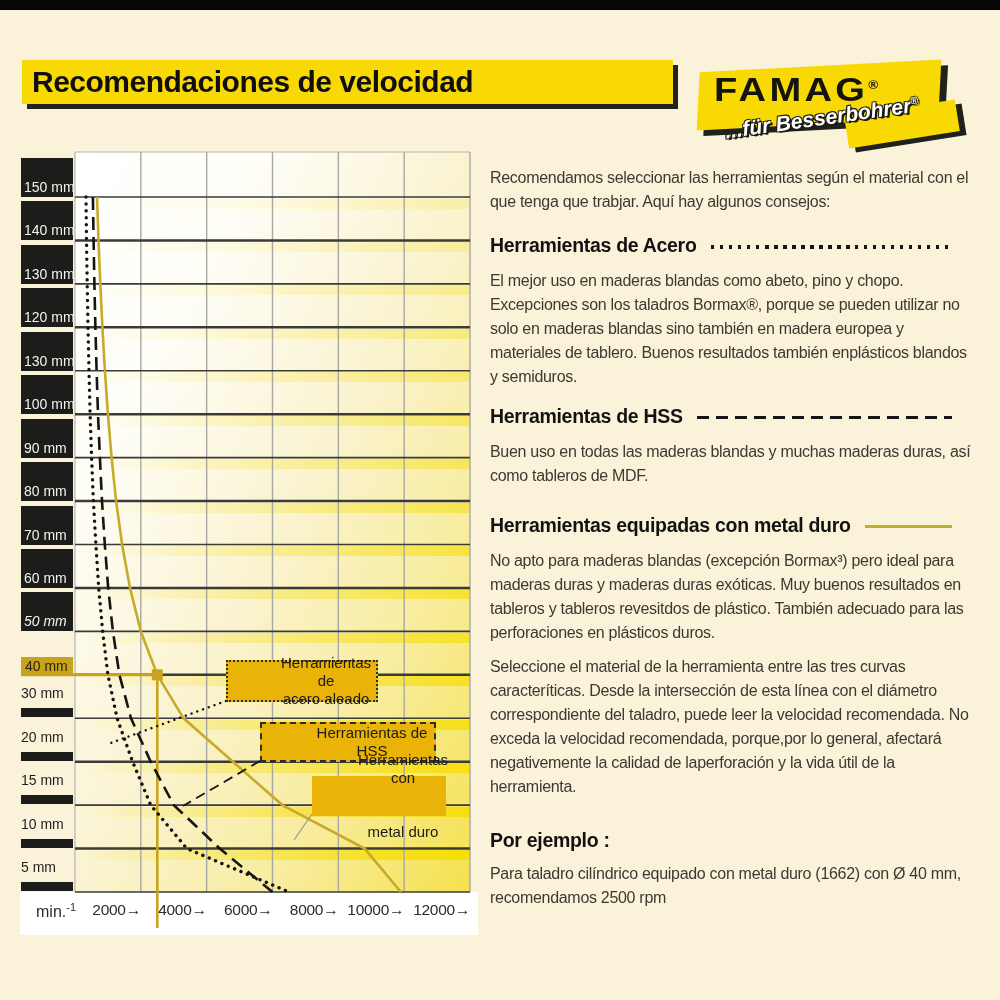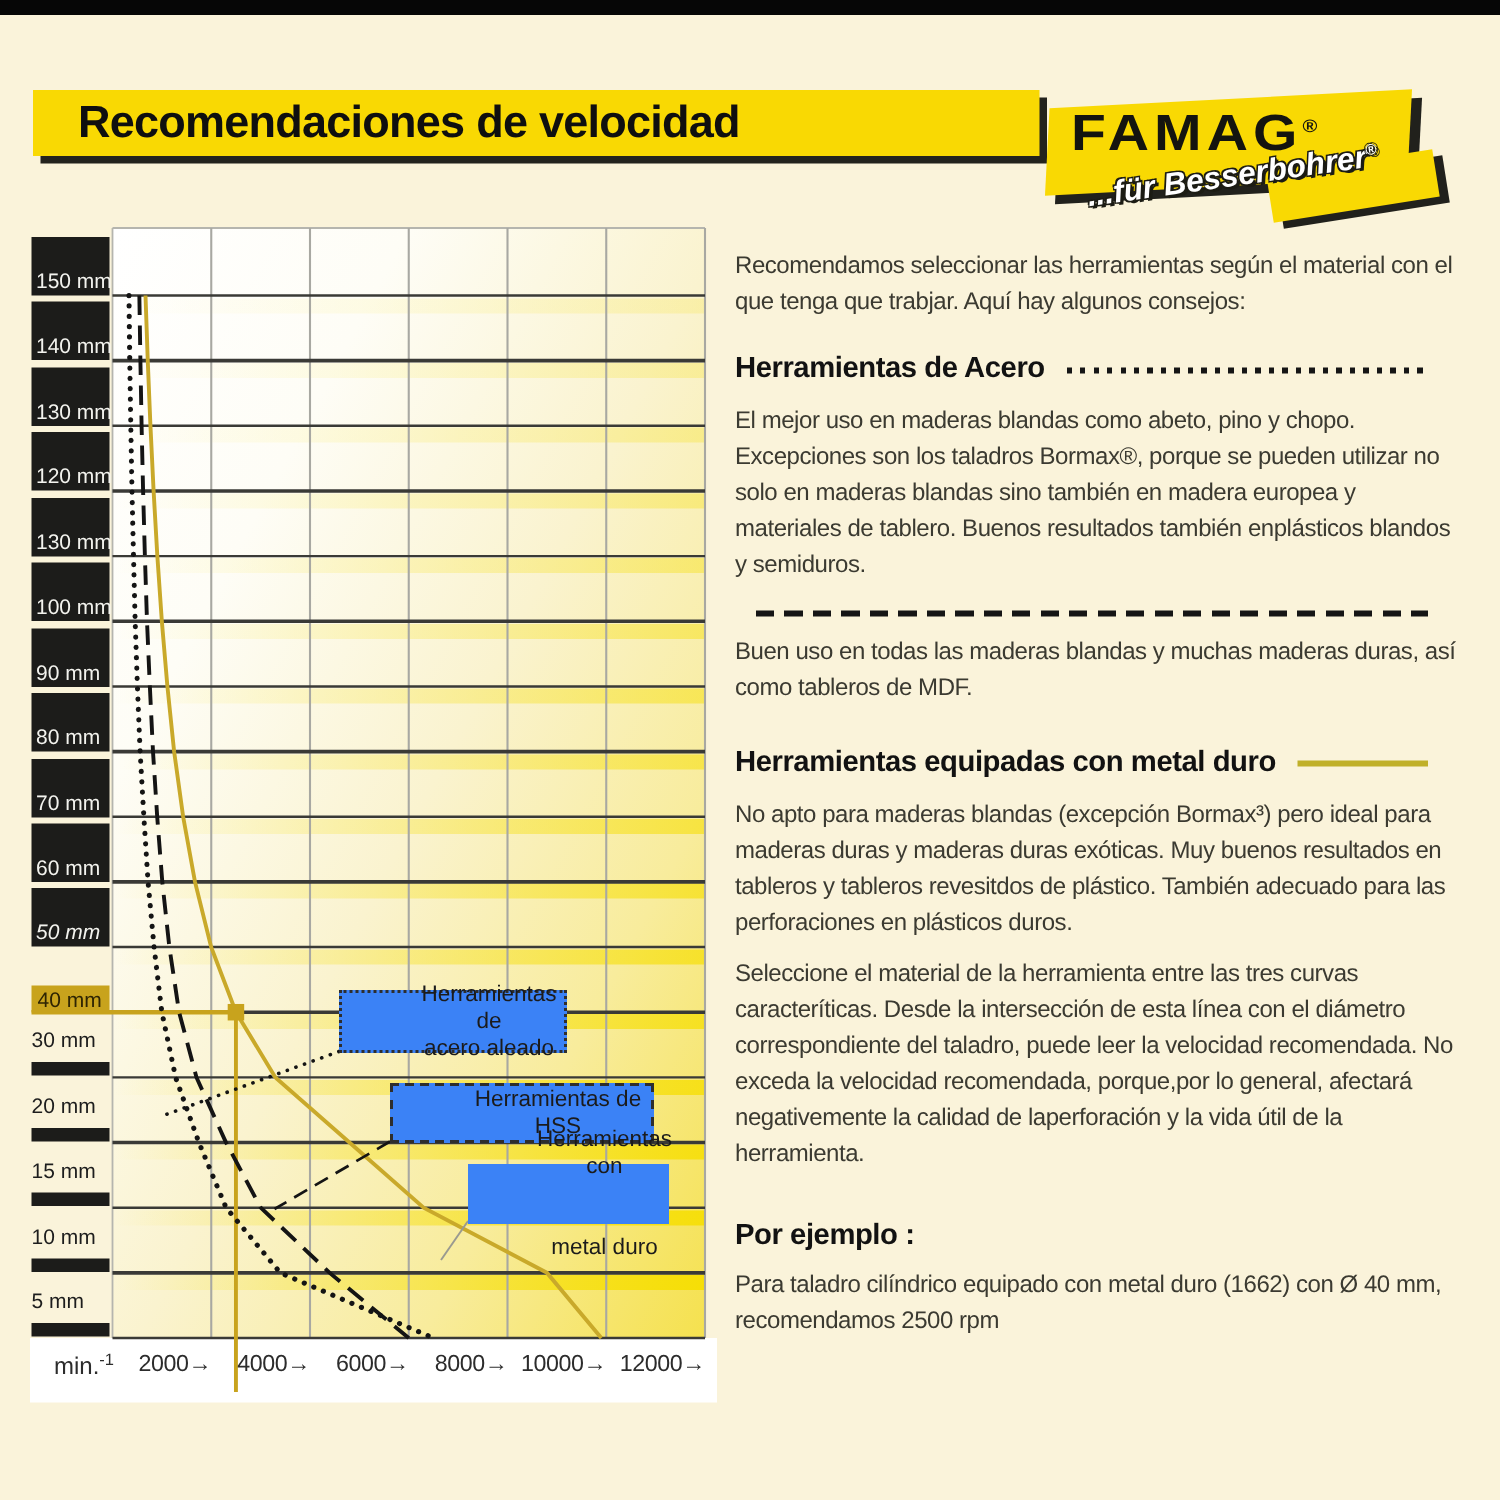--- a/index.html
+++ b/index.html
@@ -3,21 +3,21 @@
 <meta charset="utf-8">
 <style>
   html,body{margin:0;padding:0;}
   body{width:1000px;height:1000px;background:#faf3da;font-family:"Liberation Sans",sans-serif;position:relative;overflow:hidden;}
   .abs{position:absolute;}
 
   
   #topbar{left:0;top:0;width:1000px;height:10px;background:#060606;}
 
   
-  #titlebar{left:22px;top:60px;width:651px;height:44px;background:#f9d903;box-shadow:5px 5px 0 #23231d;display:flex;align-items:center;padding-left:20px;}
+  #titlebar{left:22px;top:60px;width:651px;height:44px;background:#f9d903;box-shadow:5px 5px 0 #23231d;display:flex;align-items:center;}
   #titlebar .t{font-size:30px;font-weight:bold;color:#0f0f0f;padding-left:10px;letter-spacing:-0.5px;}
 
   
   #logo{left:698px;top:50px;width:262px;height:82px;margin-top:12px;}
   #logo .shape1{position:absolute;left:0;top:4px;width:242px;height:58px;background:#f9d903;transform:rotate(-3deg) skewX(-6deg);box-shadow:7px 6px 0 #21211c;}
   #logo .shape2{position:absolute;left:148px;top:46px;width:112px;height:32px;background:#f9d903;transform:rotate(-9deg);box-shadow:6px 5px 0 #21211c;}
   #logo .brand{position:absolute;left:16px;top:8px;font-size:34px;font-weight:bold;color:#14140f;letter-spacing:3px;transform:scaleX(1.12);transform-origin:left;white-space:nowrap;}
   #logo .brand sup{font-size:12px;}
   #logo .tagline{position:absolute;left:26px;top:44px;font-size:21px;font-weight:bold;font-style:italic;color:#ffffff;transform:rotate(-8deg);white-space:nowrap;
     text-shadow:-1px -1px 0 #1c1c14,1px -1px 0 #1c1c14,-1px 1px 0 #1c1c14,1px 1px 0 #1c1c14,2px 2px 0 #1c1c14;}
@@ -31,21 +31,21 @@
   #axisstrip{position:absolute;left:0;top:744px;width:458px;height:43px;background:#ffffff;z-index:1;}
   #chart svg{position:absolute;left:0;top:0;z-index:2;}
   .ylab-block{position:absolute;left:1px;width:52px;background:#1c1c1a;z-index:3;display:flex;align-items:flex-end;}
   .ylab-block span{color:#f3f3ee;font-size:14px;padding:0 0 2px 3px;white-space:nowrap;}
   .ylab-gold{position:absolute;left:1px;width:52px;height:18px;background:#c8a31d;z-index:3;color:#2e2503;font-size:14px;line-height:18px;padding-left:4px;box-sizing:border-box;white-space:nowrap;}
   .ylab-text{position:absolute;left:1px;width:70px;color:#1d1d1d;font-size:14px;z-index:3;white-space:nowrap;}
   .ylab-bar{position:absolute;left:1px;width:52px;height:9px;background:#1c1c1a;z-index:3;}
   .xlab{position:absolute;top:753px;width:80px;text-align:right;font-size:15.5px;color:#2c2c2c;z-index:3;letter-spacing:-0.3px;white-space:nowrap;}
   #xunit{position:absolute;left:16px;top:753px;font-size:16px;color:#2c2c2c;z-index:3;}
   #xunit sup{font-size:11px;}
-  .curvebox{position:absolute;background:#3b82f6;z-index:4;display:flex;flex-direction:column;justify-content:center;align-items:center;font-size:15px;color:#1b1b1b;line-height:18px;box-sizing:border-box;text-align:center;padding-left:48px;}
+  .curvebox{position:absolute;background:#eab308;z-index:4;display:flex;flex-direction:column;justify-content:center;align-items:center;font-size:15px;color:#1b1b1b;line-height:18px;box-sizing:border-box;text-align:center;padding-left:48px;}
   .cb-dotted{border:2px dotted #2e2e2e;}
   .cb-dashed{border:2px dashed #2e2e2e;}
   .cb-solid{border:none;gap:36px;}
 
   
   #rightcol{left:490px;top:160px;width:484px;}
   #rightcol p{margin:0;font-size:16px;line-height:24px;color:#3b3a31;letter-spacing:-0.3px;}
   .hrow{display:flex;align-items:center;}
   .hrow .ht{font-size:19.5px;font-weight:bold;color:#121212;white-space:nowrap;letter-spacing:-0.3px;}
   .hrow .rule{flex:1;margin:2px 22px 0 14px;height:4px;}
@@ -202,20 +202,21 @@
 <div class="abs" id="rightcol">
   <p class="mt-intro">Recomendamos seleccionar las herramientas según el material con el que tenga que trabjar. Aquí hay algunos consejos:</p>
 
   <div class="hrow mt-h1">
     <span class="ht">Herramientas de Acero</span>
     <div class="rule rule-dotted"></div>
   </div>
   <p class="mt-p1">El mejor uso en maderas blandas como abeto, pino y chopo. Excepciones son los taladros Bormax®, porque se pueden utilizar no solo en maderas blandas sino también en madera europea y materiales de tablero. Buenos resultados también enplásticos blandos y semiduros.</p>
 
   <div class="hrow mt-h2">
+    <span class="ht">Herramientas de HSS</span>
     <div class="rule rule-dashed"></div>
   </div>
   <p class="mt-p2">Buen uso en todas las maderas blandas y muchas maderas duras, así como tableros de MDF.</p>
 
   <div class="hrow mt-h3">
     <span class="ht">Herramientas equipadas con metal duro</span>
     <div class="rule rule-solid"></div>
   </div>
   <p class="mt-p3">No apto para maderas blandas (excepción Bormax³) pero ideal para maderas duras y maderas duras exóticas. Muy buenos resultados en tableros y tableros revesitdos de plástico. También adecuado para las perforaciones en plásticos duros.</p>
 

